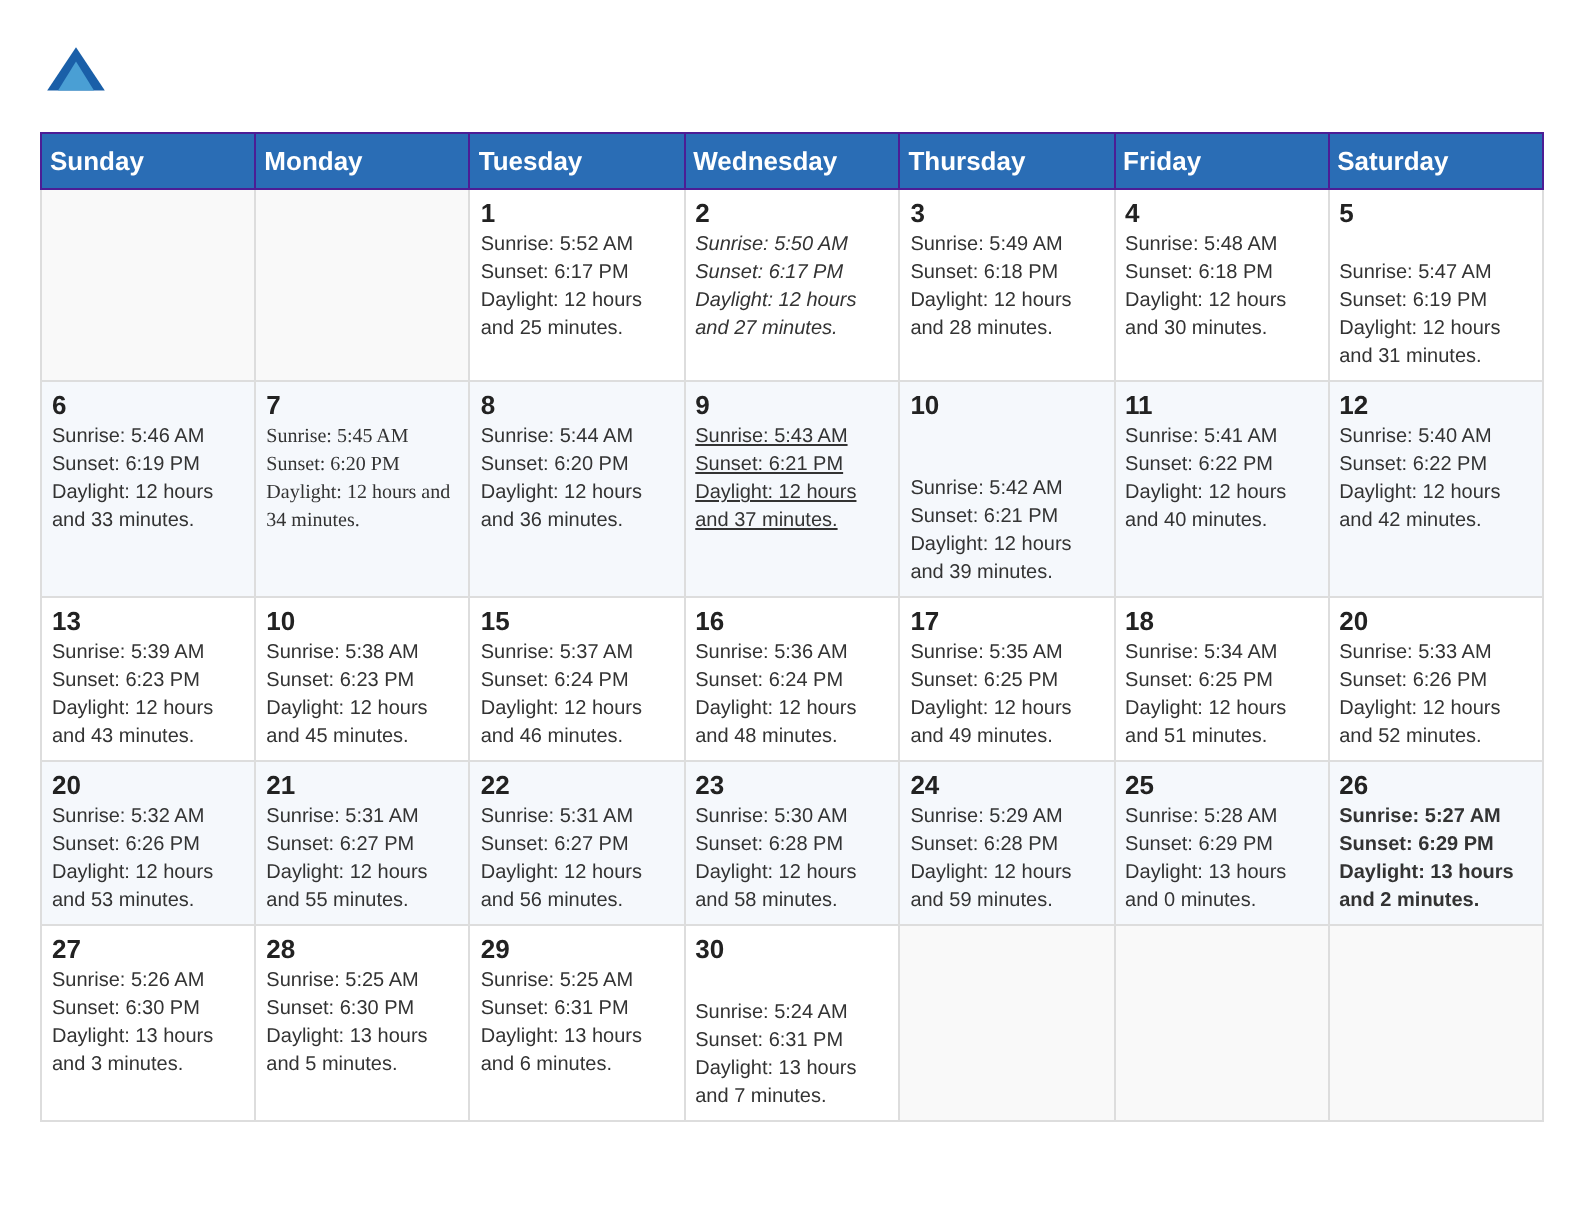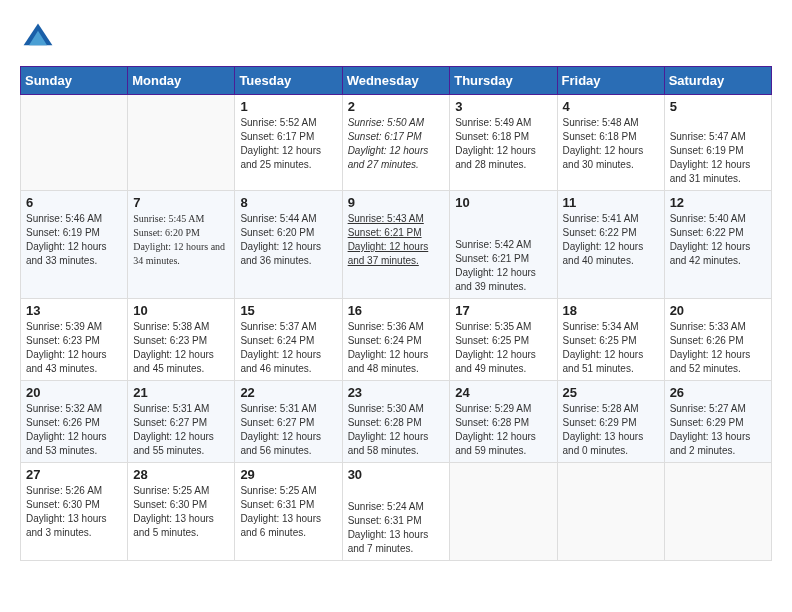--- a/index.html
+++ b/index.html
@@ -285,21 +285,21 @@
 Daylight: 12 hours and 59 minutes.</div>
         </td>
         <td>
           <span class="day-num">25</span>
           <div class="day-info" style="white-space: pre-line;">Sunrise: 5:28 AM
 Sunset: 6:29 PM
 Daylight: 13 hours and 0 minutes.</div>
         </td>
         <td>
           <span class="day-num">26</span>
-          <div class="day-info" style="white-space: pre-line;">Sunrise: 5:27 AM
+          <div class="day-info" style="white-space: pre-line; font-weight: bold;">Sunrise: 5:27 AM
 Sunset: 6:29 PM
 Daylight: 13 hours and 2 minutes.</div>
         </td>
       </tr>
       <tr>
         <td>
           <span class="day-num">27</span>
           <div class="day-info" style="white-space: pre-line;">Sunrise: 5:26 AM
 Sunset: 6:30 PM
 Daylight: 13 hours and 3 minutes.</div>

